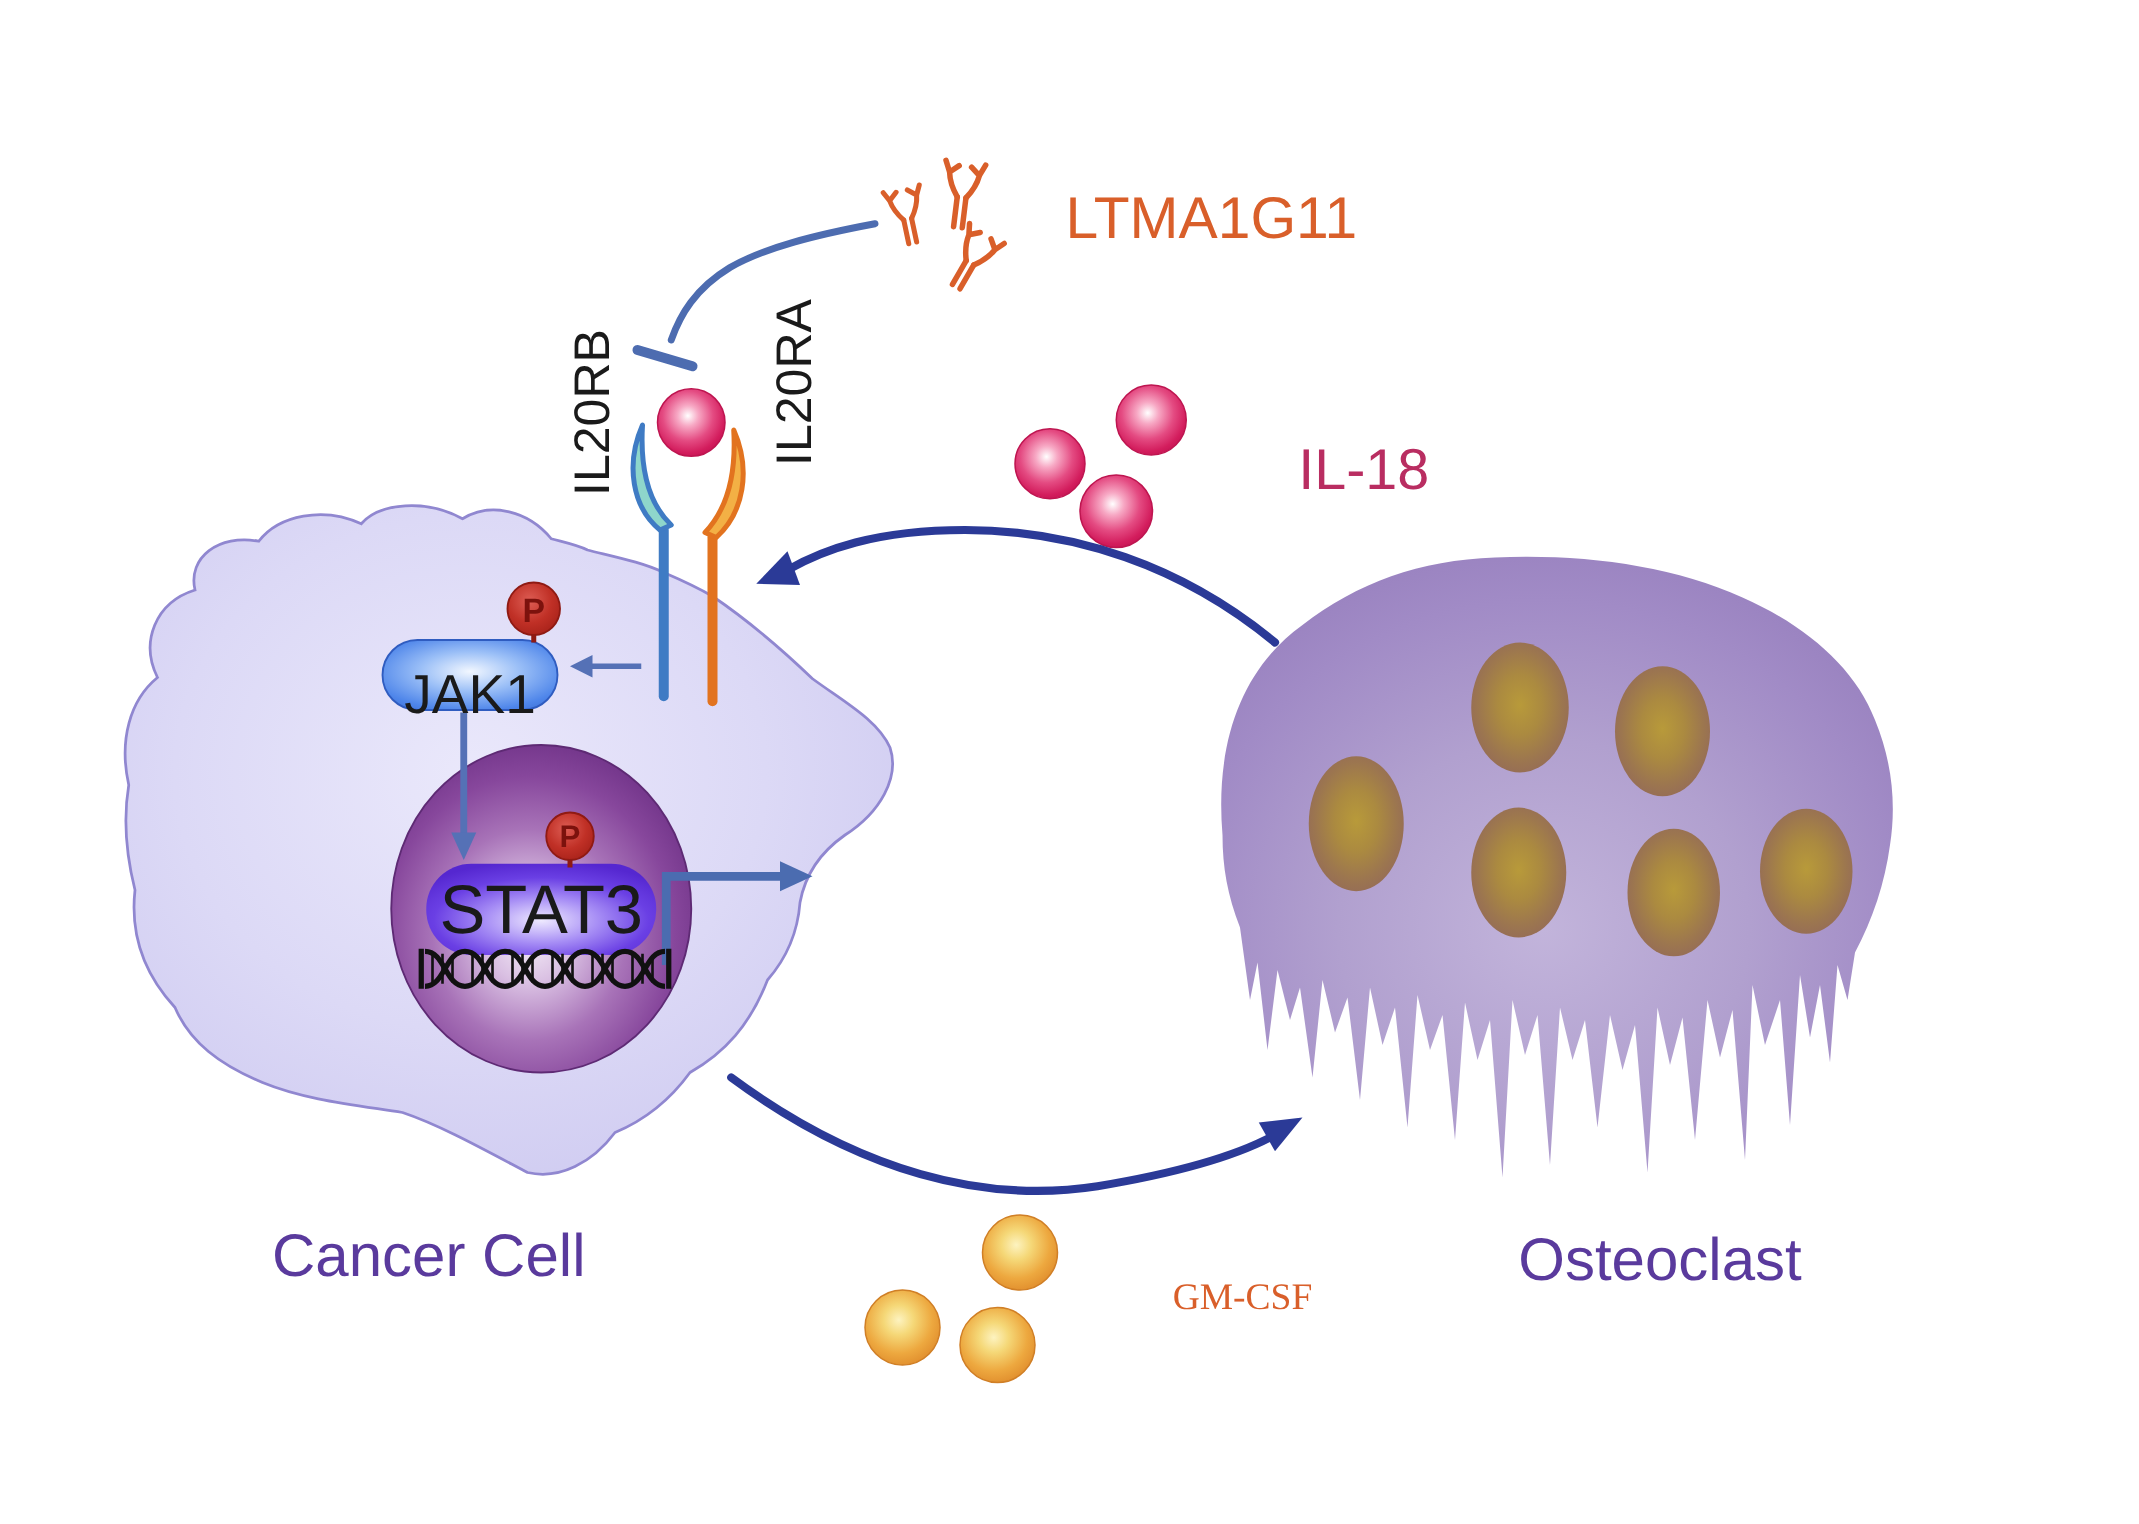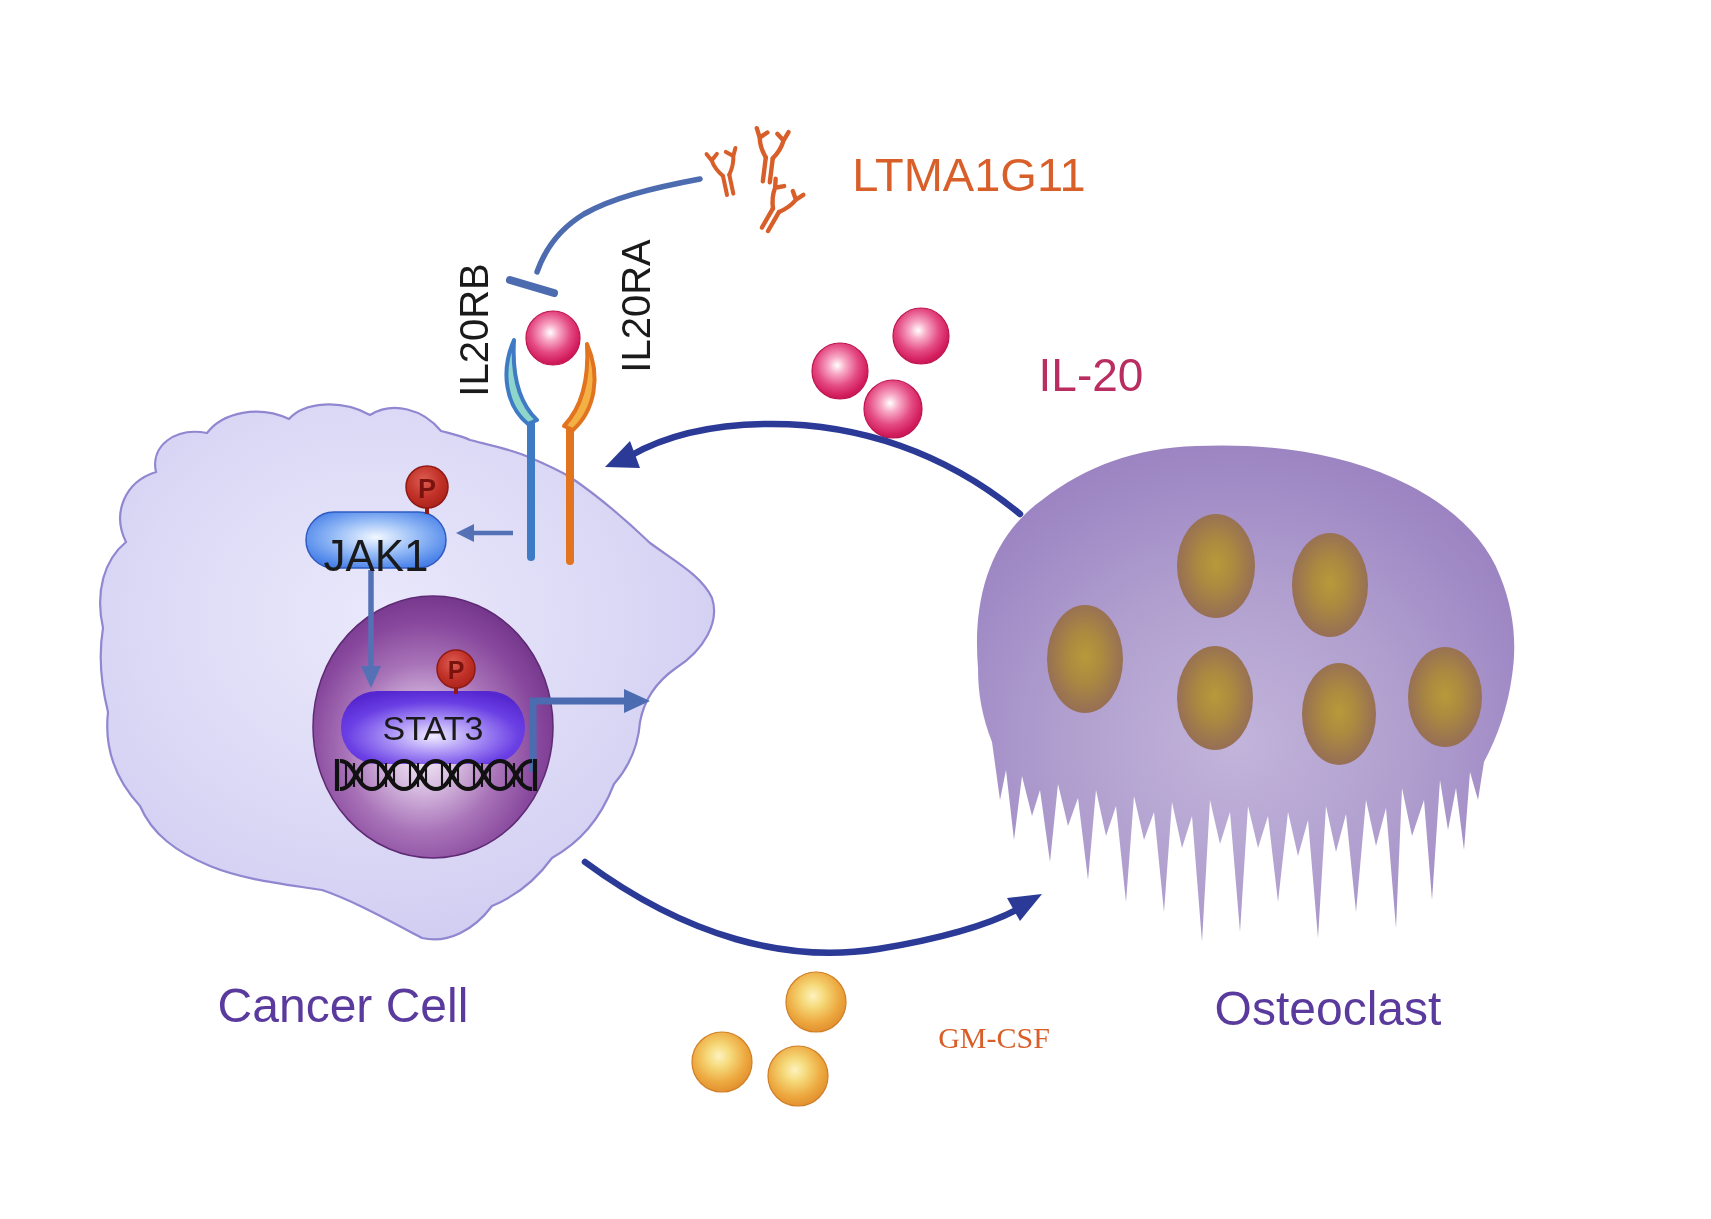--- a/index.html
+++ b/index.html
@@ -23,21 +23,21 @@
   .c-crimson{color:#b92d61;}
   .c-purple{color:#5a3a9d;}
   .c-black{color:#1a1a1a;}
   .c-maroon{color:#7c120d;font-weight:bold;}
 
   .lbl-ltma   {left:969px; top:174px; font-size:47px;}
   .lbl-il19   {left:1091px;top:375px; font-size:46px;}
   .lbl-il20rb {left:474px; top:330px; font-size:40px;}
   .lbl-il20ra {left:636px; top:306px; font-size:40px;}
   .lbl-jak1   {left:376px; top:556px; font-size:44px;}
-  .lbl-stat3  {left:433px; top:728px; font-size:34px;}
+  .lbl-stat3  {left:433px; top:728px; font-size:55px;}
   .lbl-pjak   {left:427px; top:489px; font-size:27px;}
   .lbl-pstat  {left:456px; top:670px; font-size:25px;}
   .lbl-prolif {left:791px; top:698px; font-size:43px;}
   .lbl-cancer {left:343px; top:1006px;font-size:48px;}
   .lbl-osteo  {left:1328px;top:1009px;font-size:48px;}
   .lbl-gmcsf  {left:994px; top:1038px;font-size:30px;font-family:Liberation Serif, serif;}
 </style>
 </head>
 <body>
 
@@ -257,21 +257,21 @@
           <line x1="522" y1="764" x2="522" y2="786"></line>
     </g>
     <path stroke-width="4.2" d="M 340 761 C 356 761 356 789 372 789 C 388 789 388 761 404 761 C 420 761 420 789 436 789 C 452 789 452 761 468 761 C 484 761 484 789 500 789 C 516 789 516 761 532 761"></path>
     <path stroke-width="4.2" d="M 340 789 C 356 789 356 761 372 761 C 388 761 388 789 404 789 C 420 789 420 761 436 761 C 452 761 452 789 468 789 C 484 789 484 761 500 761 C 516 761 516 789 532 789"></path>
     <line x1="337" y1="759" x2="337" y2="791" stroke-width="4.2"></line>
     <line x1="535" y1="759" x2="535" y2="791" stroke-width="4.2"></line>
   </g>
 </svg>
 
 <div class="lbl lbl-ltma c-orange">LTMA1G11</div>
-<div class="lbl lbl-il19 c-crimson">IL-20</div>
+<div class="lbl lbl-il19 c-crimson">IL-18</div>
 <div class="lbl lbl-il20rb rot c-black">IL20RB</div>
 <div class="lbl lbl-il20ra rot c-black">IL20RA</div>
 <div class="lbl lbl-jak1 c-black">JAK1</div>
 <div class="lbl lbl-stat3 c-black">STAT3</div>
 <div class="lbl lbl-pjak c-maroon">P</div>
 <div class="lbl lbl-pstat c-maroon">P</div>
 <div class="lbl lbl-osteo c-purple">Osteoclast</div>
 <div class="lbl lbl-cancer c-purple">Cancer Cell</div>
 <div class="lbl lbl-gmcsf c-orange">GM-CSF</div>
 

